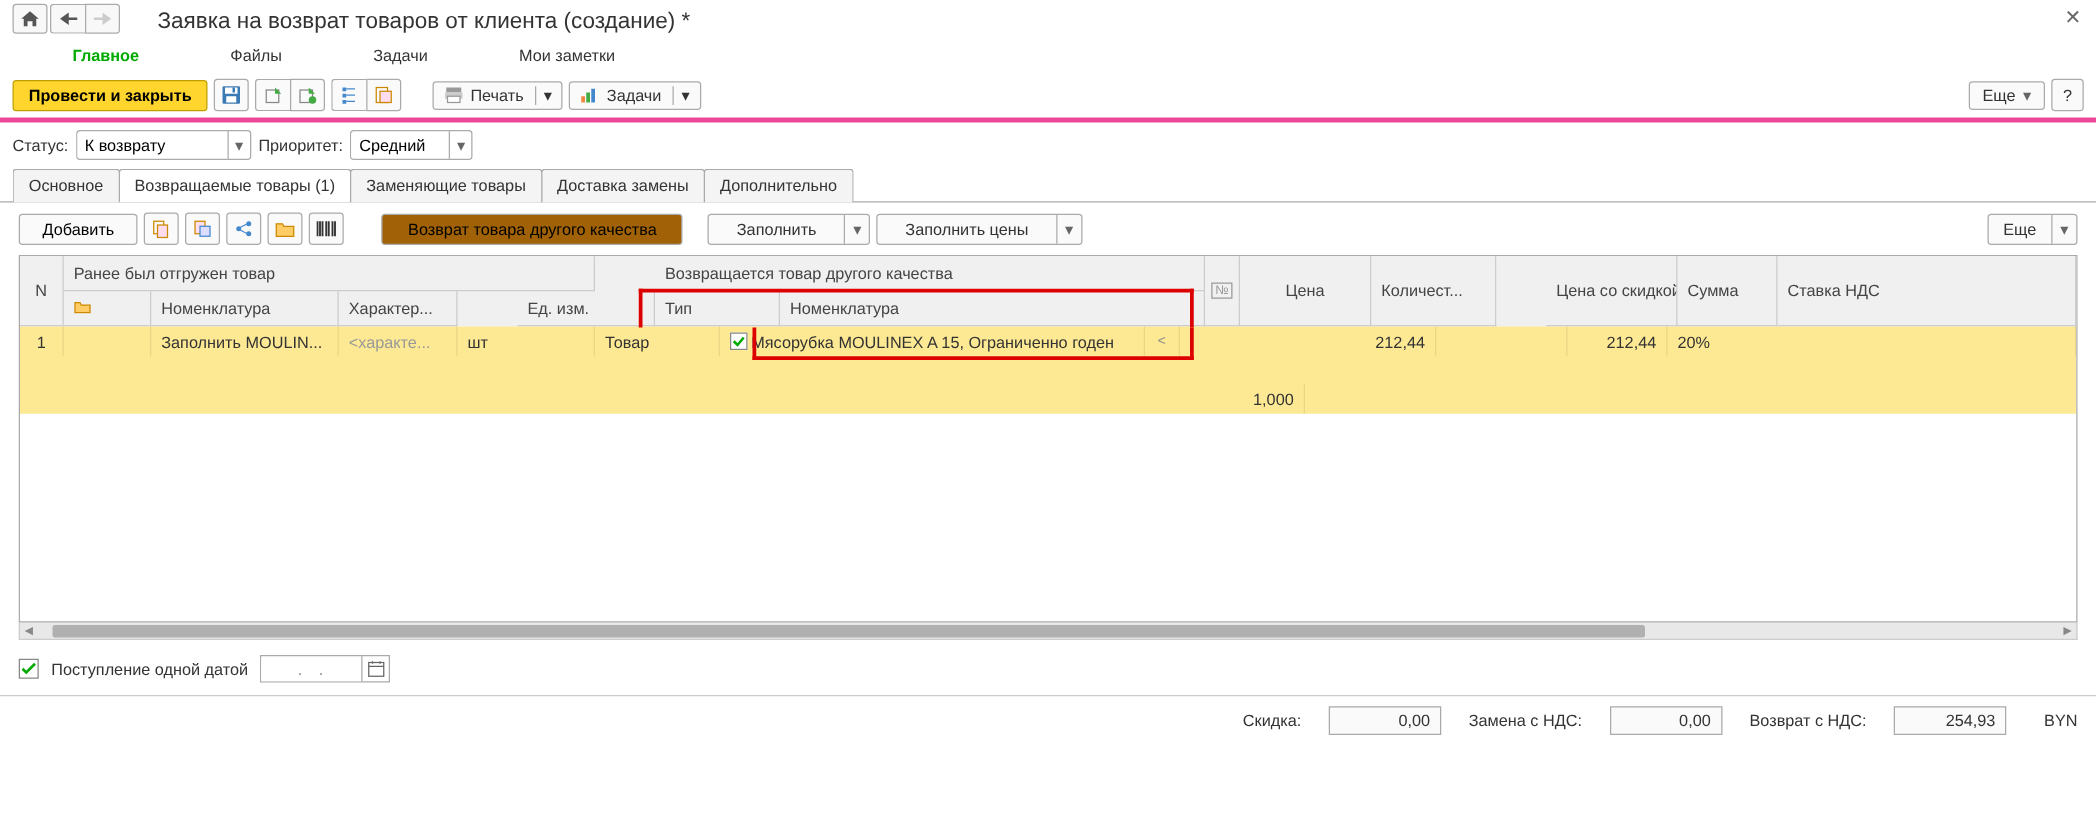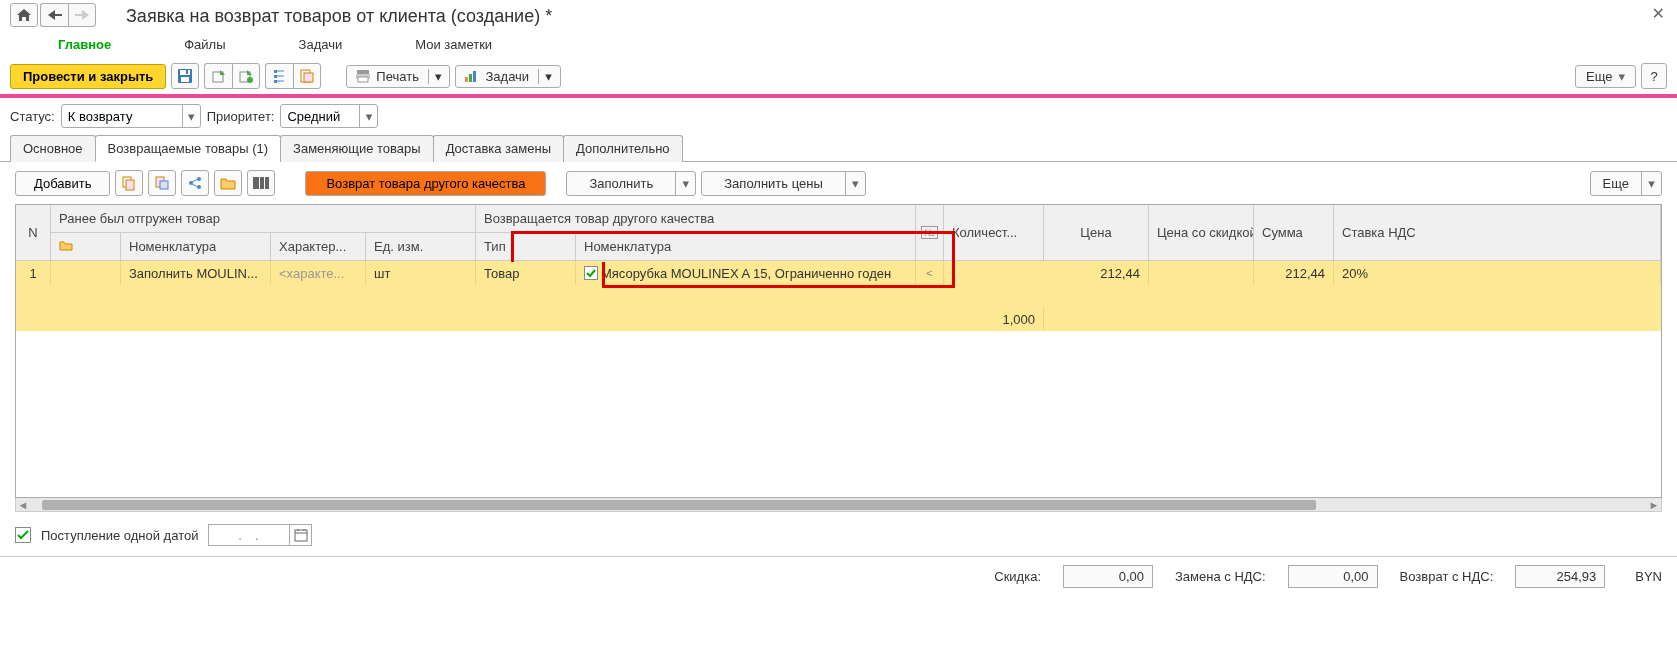--- a/index.html
+++ b/index.html
@@ -38,40 +38,40 @@
 .combo input { border: none; padding: 2px 6px; outline: none; width: 120px; }
 .combo .drop { border-left: 1px solid #aaa; width: 18px; text-align: center; cursor: pointer; color: #666; height: 100%; display: flex; align-items: center; justify-content: center; }
 .combo.priority input { width: 78px; }
 
 .main-tabs { display: flex; padding: 0 10px; border-bottom: 1px solid #aaa; }
 .main-tab { border: 1px solid #aaa; border-bottom: none; padding: 5px 12px; background: #f4f4f4; cursor: pointer; margin-right: -1px; border-radius: 3px 3px 0 0; position: relative; top: 1px; }
 .main-tab.active { background: #fff; border-bottom: 1px solid #fff; }
 
 .inner-toolbar { display: flex; align-items: center; gap: 5px; padding: 8px 15px; }
 .btn-std { border: 1px solid #aaa; background: #fafafa; border-radius: 3px; padding: 4px 18px; cursor: pointer; }
-.btn-std.gray { background: #f97316; padding: 4px 20px; }
+.btn-std.gray { background: #a16207; padding: 4px 20px; }
 .btn-dd { border: 1px solid #aaa; background: #fafafa; border-radius: 3px; display: flex; cursor: pointer; align-items: stretch; }
 .btn-dd .lbl { padding: 4px 22px; }
 .btn-dd .arr { border-left: 1px solid #aaa; width: 20px; display: flex; align-items: center; justify-content: center; color: #666; }
 
 .grid-wrap { margin: 0 15px; border: 1px solid #aaa; position: relative; }
 .grid-head { display: flex; background: #f0f0f0; }
 .gh { border-right: 1px solid #ccc; border-bottom: 1px solid #ccc; padding: 6px 8px; color: #444; overflow: hidden; white-space: nowrap; text-overflow: ellipsis; }
 .gh-sub { display: flex; }
 .gh.n-col { width: 35px; text-align: center; }
 .gh.icon-col { width: 70px; }
 .gh.nom-col { width: 150px; }
 .gh.char-col { width: 95px; }
-.gh.ed-col { width: 110px; }
+.gh.ed-col { width: 110px; margin-left: 48px; }
 .gh.tip-col { width: 100px; }
 .gh.nom2-col { width: 340px; }
 .gh.flag-col { width: 28px; text-align:center; color:#999; }
 .gh.qty-col { width: 100px; text-align: right; }
 .gh.price-col { width: 105px; text-align: right; }
-.gh.price2-col { width: 105px; }
+.gh.price2-col { width: 105px; margin-left: 40px; }
 .gh.sum-col { width: 80px; }
 .gh.vat-col { flex:1; }
 
 .grid-body { height: 236px; overflow: hidden; }
 .gr { display: flex; background: #fde993; align-items: stretch; }
 .gc { border-right: 1px solid rgba(0,0,0,0.08); padding: 4px 8px; overflow: hidden; white-space: nowrap; text-overflow: ellipsis; height: 24px; display:flex; align-items:center;}
 .gc.n { width: 35px; justify-content:center; }
 .gc.ic { width: 70px; }
 .gc.nm { width: 150px; }
 .gc.ch { width: 95px; color:#999; }
@@ -302,22 +302,22 @@
     <div style="display:flex;flex-direction:column">
       <div class="gh" style="width:440px">Возвращается товар другого качества</div>
       <div class="gh-sub">
         <div class="gh tip-col">Тип</div>
         <div class="gh nom2-col">Номенклатура</div>
       </div>
     </div>
     <div class="gh flag-col" style="height:56px;display:flex;align-items:center;justify-content:center">
       <span style="border:1px solid #999;padding:0 2px;font-size:10px">№</span>
     </div>
+    <div class="gh price-col" style="height:56px;display:flex;align-items:center;justify-content:center">Цена</div>
     <div class="gh qty-col" style="height:56px;display:flex;align-items:center">Количест...</div>
-    <div class="gh price-col" style="height:56px;display:flex;align-items:center;justify-content:center">Цена</div>
     <div class="gh price2-col" style="height:56px;display:flex;align-items:center">Цена со скидкой</div>
     <div class="gh sum-col" style="height:56px;display:flex;align-items:center">Сумма</div>
     <div class="gh vat-col" style="height:56px;display:flex;align-items:center">Ставка НДС</div>
   </div>
   <div class="grid-body">
     <div class="gr">
       <div class="gc n">1</div>
       <div class="gc ic"></div>
       <div class="gc nm">Заполнить MOULIN...</div>
       <div class="gc ch">&lt;характе...</div>

